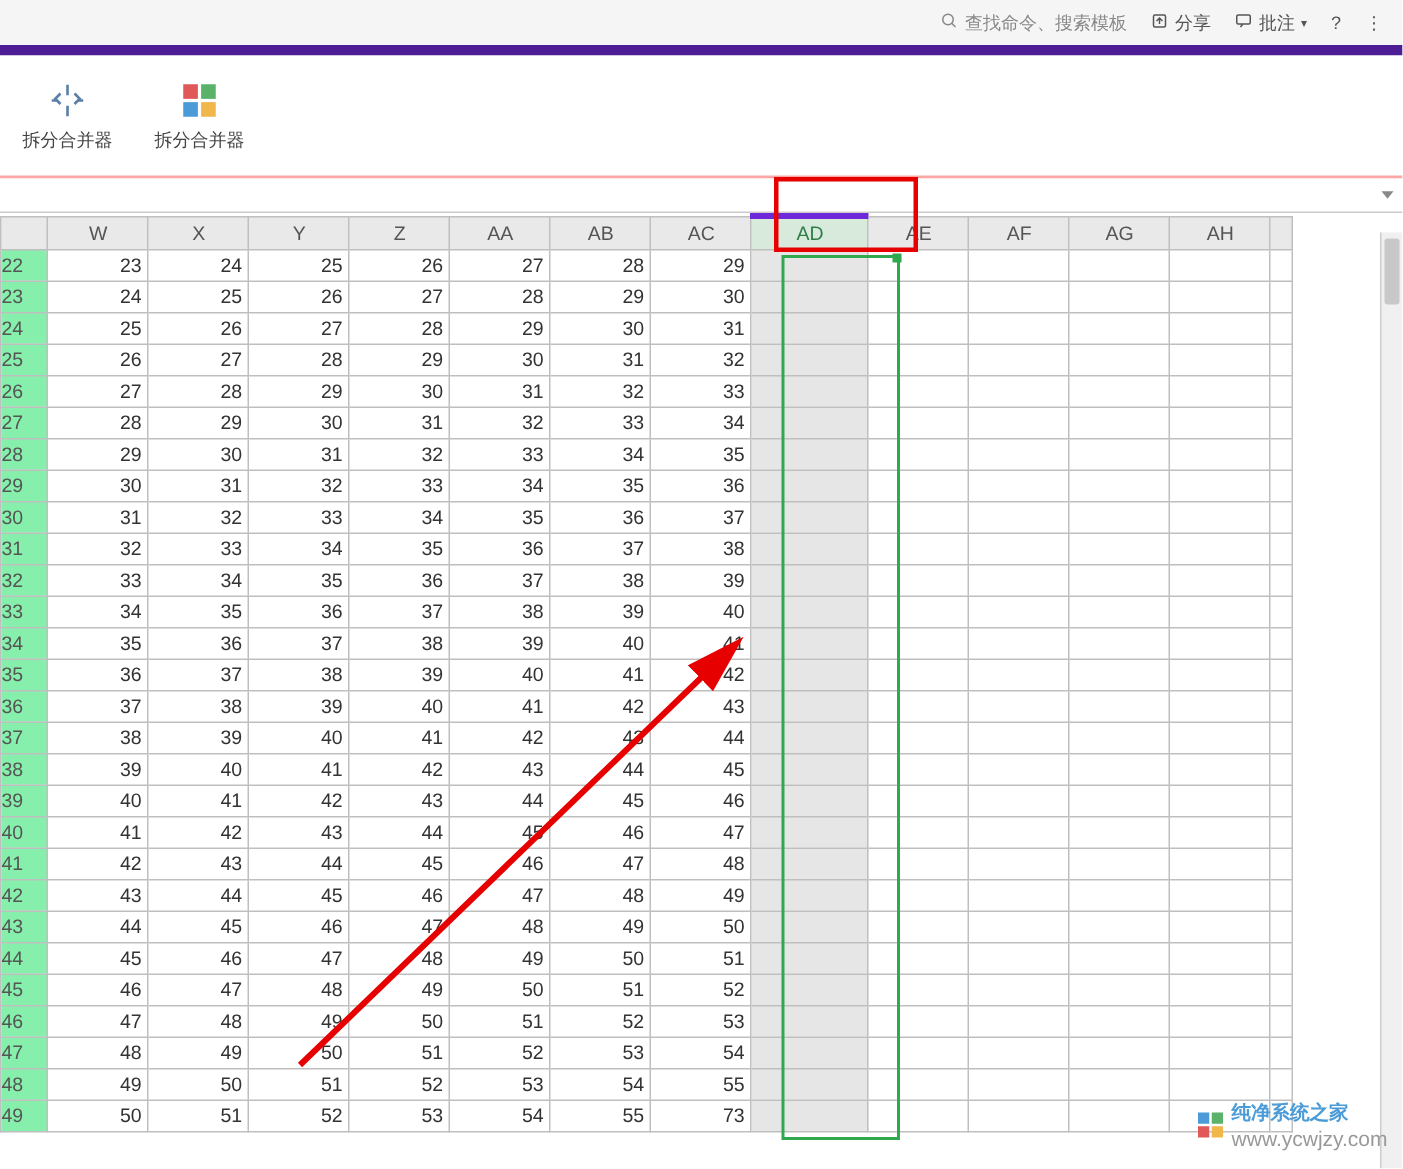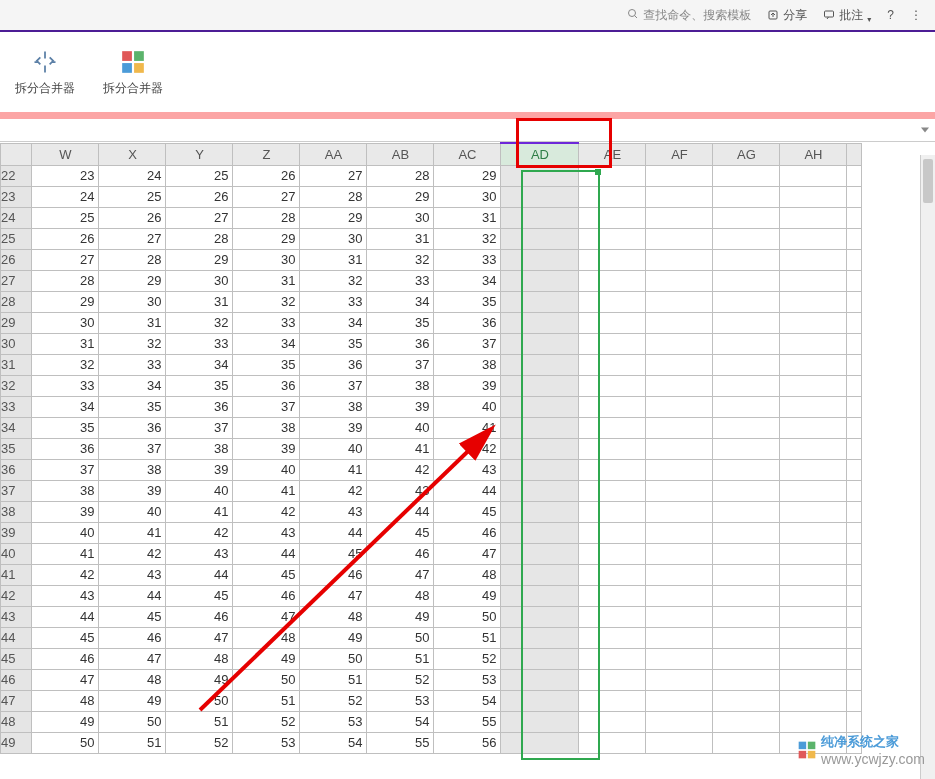--- a/index.html
+++ b/index.html
@@ -15,36 +15,36 @@
   }
   
   .topbar {
     height: 30px;
     background: #f5f5f5;
     display: flex;
     justify-content: flex-end;
     align-items: center;
     gap: 16px;
     padding-right: 14px;
-    border-bottom: 2px solid #4c1d95;
+    border-bottom: 7px solid #4c1d95;
     font-size: 12px;
     color: #555;
   }
   .topbar .search { display:flex; align-items:center; gap:4px; color:#888; }
-  .topbar .item { display:flex; align-items:flex-end; gap:4px; cursor:pointer; }
+  .topbar .item { display:flex; align-items:center; gap:4px; cursor:pointer; }
   .icon { display:inline-block; }
   
   .ribbon {
     height: 80px;
     background: #fff;
     display: flex;
     align-items: center;
     padding-left: 15px;
     gap: 28px;
-    border-bottom: 7px solid #fca5a5;
+    border-bottom: 2px solid #fca5a5;
   }
   .ribbon-btn {
     display: flex;
     flex-direction: column;
     align-items: center;
     gap: 4px;
     cursor: pointer;
     color: #444;
     font-size: 12px;
   }
@@ -92,28 +92,28 @@
     background: #e9e9e9;
     font-weight: normal;
     text-align: center;
     color: #555;
     padding-right: 0;
     height: 22px;
   }
   th.selected {
     background: #d8eadc;
     color: #2e7d46;
-    border-top: 2px solid #6d28d9;
+    border-top: 4px solid #6d28d9;
   }
   td.selected-col {
     background: #e6e6e6;
   }
   td.rowlabel {
     text-align: center;
-    background: #e5e5e5;
+    background: #86efac;
     padding-right: 16px;
     color:#555;
   }
   .col-narrow-left { width: 22px; }
   .col-reg { width: 67px; }
   .col-ad { width: 78px; }
   .col-ai { width: 15px; }
   .scrollbar {
     position:absolute;
     right:0;
@@ -707,21 +707,21 @@
           <td></td>
         </tr>
         <tr>
           <td class="rowlabel">49</td>
           <td>50</td>
           <td>51</td>
           <td>52</td>
           <td>53</td>
           <td>54</td>
           <td>55</td>
-          <td>56</td>
+          <td>73</td>
           <td class="selected-col"></td>
           <td></td>
           <td></td>
           <td></td>
           <td></td>
           <td></td>
         </tr>
       </tbody>
   </table>
 </div>

